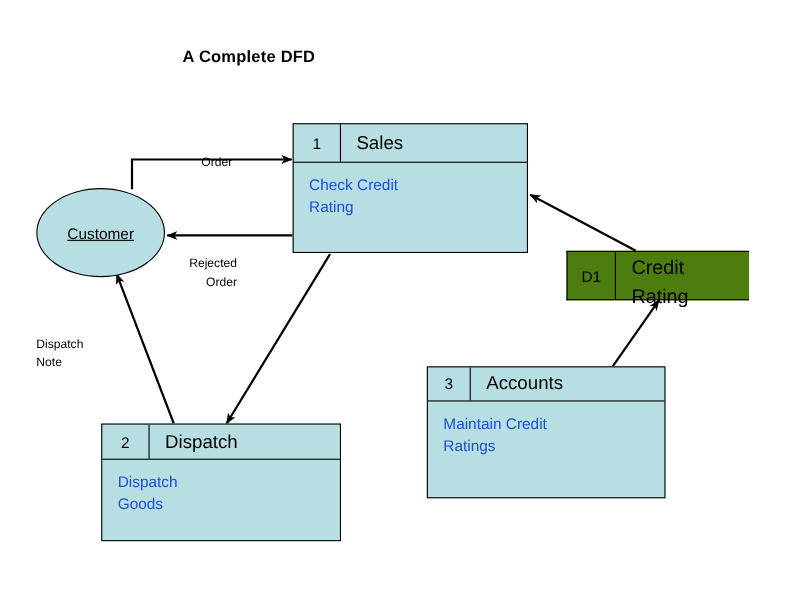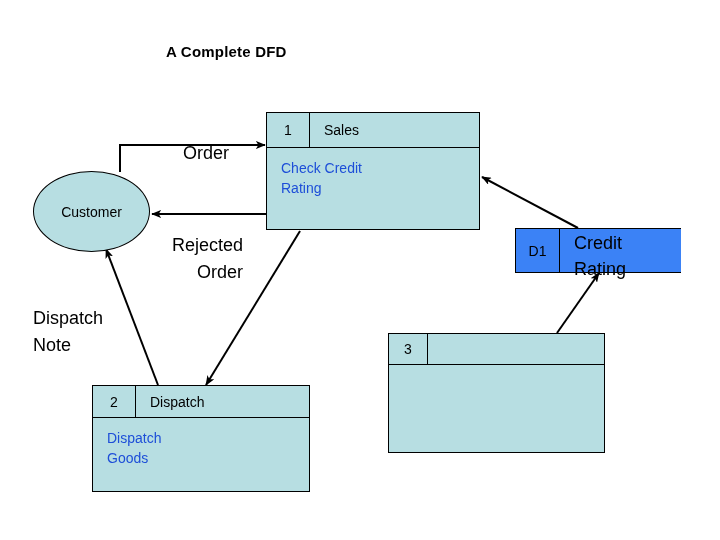--- a/index.html
+++ b/index.html
@@ -60,21 +60,21 @@
     display: flex;
     align-items: center;
     justify-content: center;
     font-size: 14px;
     color: #000000;
   }
   .process .pname {
     display: flex;
     align-items: center;
     padding-left: 14px;
-    font-size: 14px;
+    font-size: 17px;
     color: #000000;
     white-space: nowrap;
   }
   .process .pbody {
     flex: 1 1 auto;
     padding: 10px 0 0 14px;
     font-size: 14px;
     line-height: 1.45;
     color: #1d4ed8;
     white-space: pre-line;
@@ -92,21 +92,21 @@
     justify-content: center;
     font-size: 14px;
     color: #000000;
     white-space: nowrap;
   }
 
   
   .datastore {
     position: absolute;
     box-sizing: border-box;
-    background: #3b82f6;
+    background: #4d7c0f;
     border-top: 1px solid #000000;
     border-bottom: 1px solid #000000;
     border-left: 1px solid #000000;
     border-right: none;
     display: flex;
     flex-direction: row;
   }
   .datastore .dsid {
     box-sizing: border-box;
     width: 44px;
@@ -122,21 +122,21 @@
     padding: 1px 0 0 14px;
     font-size: 18px;
     line-height: 1.45;
     color: #000000;
     white-space: pre-line;
   }
 
   
   .flow-label {
     position: absolute;
-    font-size: 18px;
+    font-size: 11px;
     line-height: 1.5;
     color: #000000;
     white-space: pre-line;
   }
 </style>
 </head>
 <body>
 
 <div id="canvas">
 
@@ -167,21 +167,21 @@
 
     <g>
       <path d="M578,228 L482,177" fill="none" stroke="#000000" stroke-width="2" marker-end="url(#arrowhead)"></path>
     </g>
 
     <g>
       <path d="M557,333 L599,273" fill="none" stroke="#000000" stroke-width="2" marker-end="url(#arrowhead)"></path>
     </g>
   </svg>
 
-  <div class="entity" style="left:33px; top:171px; width:117px; height:81px;">
+  <div class="entity" style="left:33px; top:171px; width:117px; height:81px;text-decoration:underline;">
     <span>Customer</span>
   </div>
 
   <div class="process" style="left:266px; top:112px; width:214px; height:118px;">
     <div class="phead" style="height:34px;">
       <div class="pnum" style="width:43px;">1</div>
       <div class="pname">Sales</div>
     </div>
     <div class="pbody">Check Credit
 Rating</div>
@@ -192,21 +192,24 @@
       <div class="pnum" style="width:43px;">2</div>
       <div class="pname">Dispatch</div>
     </div>
     <div class="pbody">Dispatch
 Goods</div>
   </div>
 
   <div class="process" style="left:388px; top:333px; width:217px; height:120px;">
     <div class="phead" style="height:30px;">
       <div class="pnum" style="width:39px;">3</div>
+      <div class="pname">Accounts</div>
     </div>
+    <div class="pbody">Maintain Credit
+Ratings</div>
   </div>
 
   <div class="datastore" style="left:515px; top:228px; width:166px; height:45px;">
     <div class="dsid">D1</div>
     <div class="dsname">Credit
 Rating</div>
   </div>
 
   <div class="flow-label" style="left:183px; top:140px;">Order</div>
 

